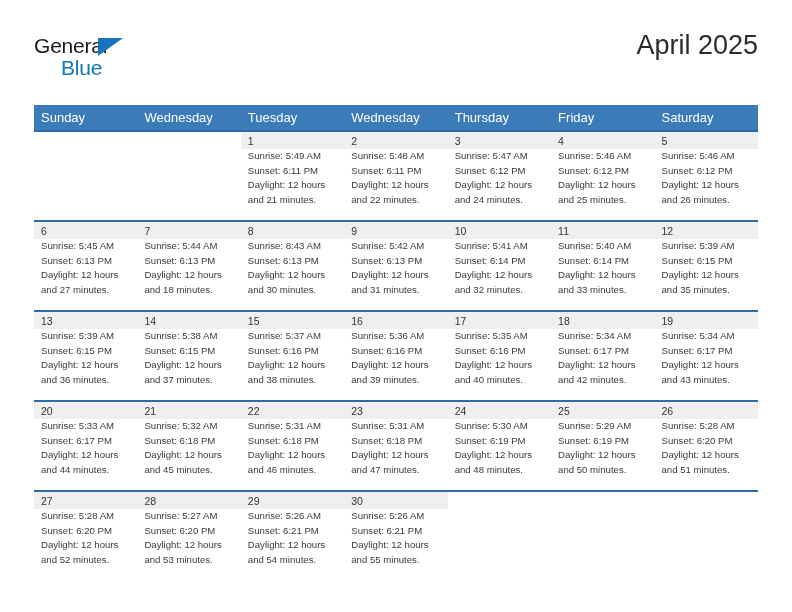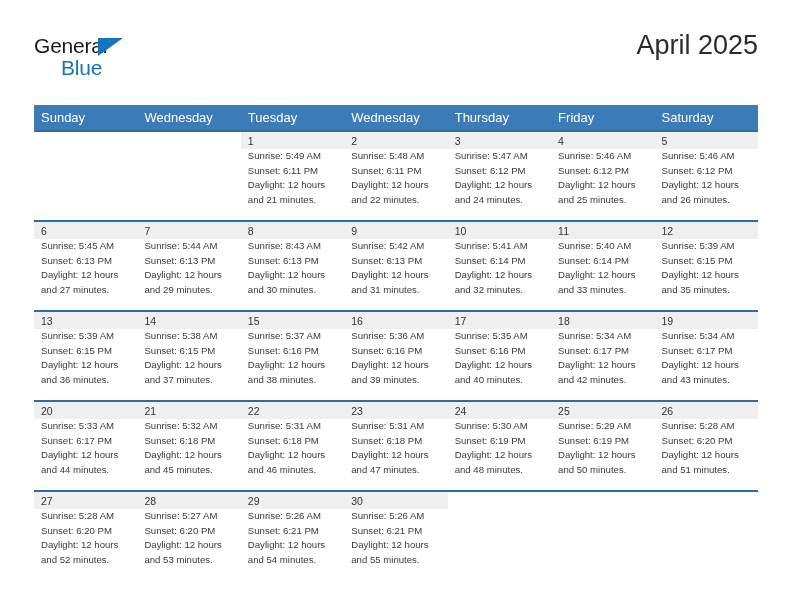--- a/index.html
+++ b/index.html
@@ -257,21 +257,21 @@
                 </div>
               </div>
             </td>
             <td>
               <div class="daycell">
                 <div class="datenum-band">7</div>
                 <div class="info">
                   <div>Sunrise: 5:44 AM</div>
                   <div>Sunset: 6:13 PM</div>
                   <div>Daylight: 12 hours</div>
-                  <div>and 29 minutes.</div>
+                  <div>and 18 minutes.</div>
                 </div>
               </div>
             </td>
             <td>
               <div class="daycell">
                 <div class="datenum-band">8</div>
                 <div class="info">
                   <div>Sunrise: 8:43 AM</div>
                   <div>Sunset: 6:13 PM</div>
                   <div>Daylight: 12 hours</div>

